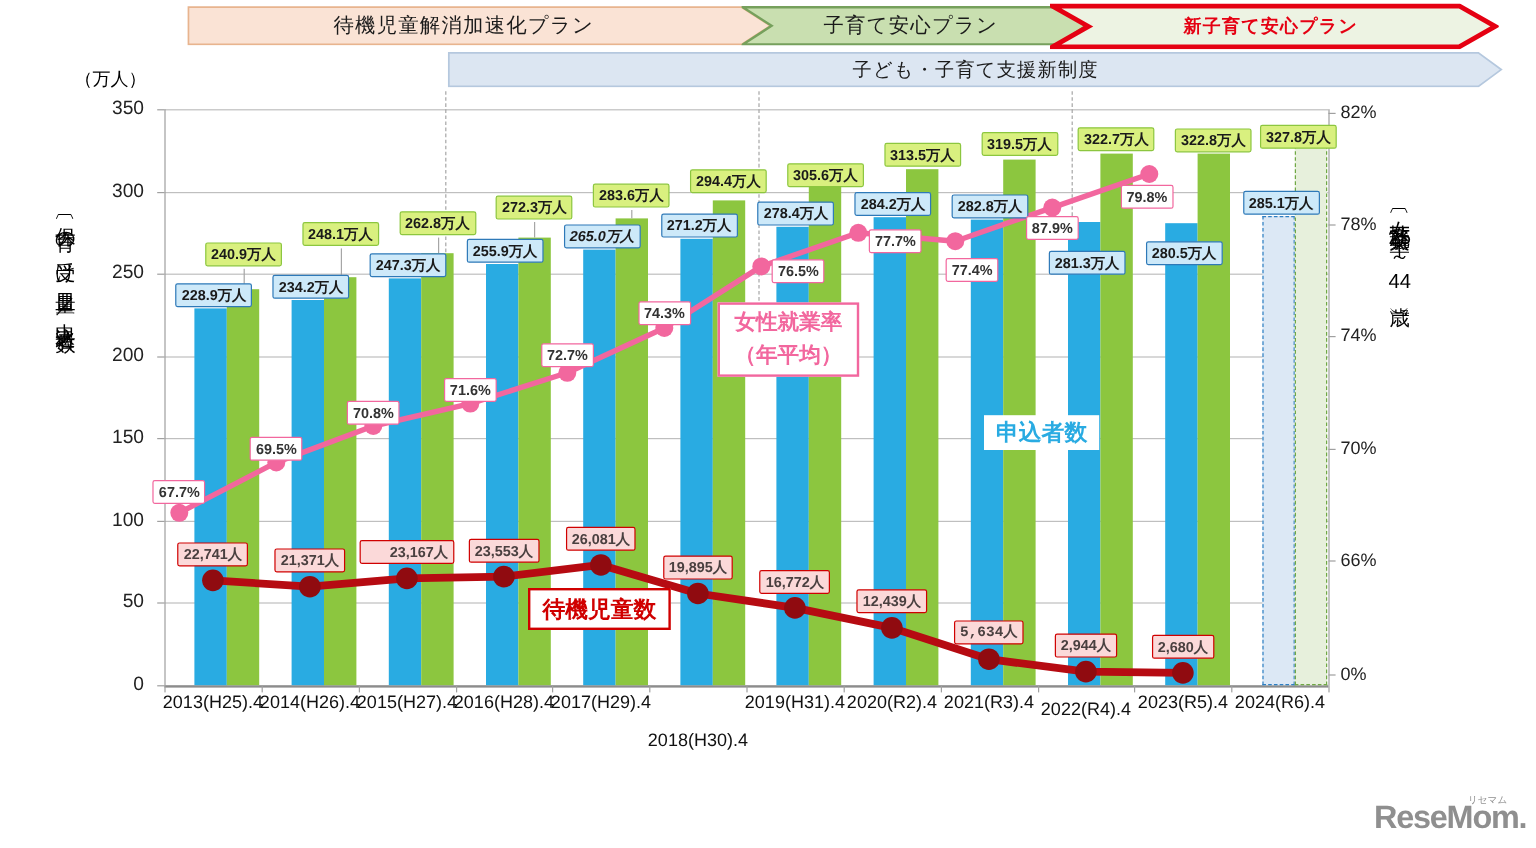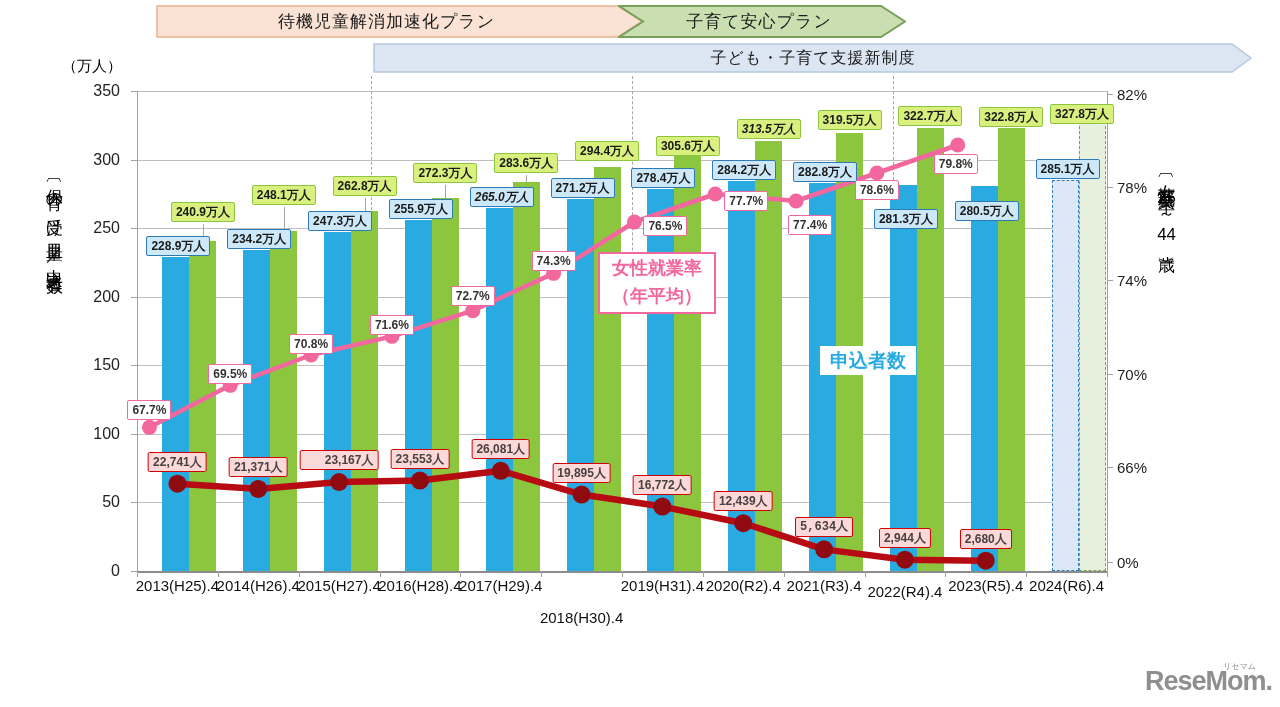--- a/index.html
+++ b/index.html
@@ -45,20 +45,26 @@
     <div class="banner-text" style="padding-right:26px;">待機児童解消加速化プラン</div>
   </div>
 
   <div class="abs" style="left:618px;top:5px;width:288px;height:33px;">
     <svg width="288" height="33">
       <polygon points="1,1 263,1 287,16.5 263,32 1,32 25,16.5" fill="#C9DFB0" stroke="#76A05C" stroke-width="2"></polygon>
     </svg>
     <div class="banner-text" style="padding-left:10px;padding-right:16px;">子育て安心プラン</div>
   </div>
 
+  <div class="abs" style="left:875px;top:3px;width:374px;height:38px;">
+    <svg width="374" height="38">
+      <polygon points="2,2 341,2 371,19 341,36 2,36 32,19" fill="#EDF3E3" stroke="#E50012" stroke-width="4"></polygon>
+    </svg>
+    <div class="banner-text" style="font-size:15px;font-weight:700;color:#E50012;padding-left:12px;padding-right:18px;">新子育て安心プラン</div>
+  </div>
 
   <div class="abs" style="left:373px;top:43px;width:880px;height:30px;">
     <svg width="880" height="30">
       <polygon points="1,1 859,1 878,15 859,29 1,29" fill="#DCE6F2" stroke="#B5C8DE" stroke-width="1.5"></polygon>
     </svg>
     <div class="banner-text" style="font-size:16px;">子ども・子育て支援新制度</div>
   </div>
 
   <div class="abs" style="left:62px;top:57px;font-size:15px;">（万人）</div>
   <div class="abs vtitle" style="left:46px;top:173px;">〔保育の受け皿量／申込者数〕</div>
@@ -199,21 +205,21 @@
       <div class="connector" style="left:445.41666666666663px;top:184.56px;height:13px;"></div>
       <div class="vlabel green" style="left:445.41666666666663px;top:172.56px;">272.3万人</div>
       <div class="vlabel blue" style="left:420.91666666666663px;top:209.05142857142857px;">255.9万人</div>
       <div class="connector" style="left:526.25px;top:175.06285714285713px;height:7px;"></div>
       <div class="vlabel green" style="left:526.25px;top:163.06285714285713px;">283.6万人</div>
       <div class="vlabel blue" style="left:501.75px;top:196.57142857142856px;font-style:italic;">265.0万人</div>
       <div class="vlabel green" style="left:607.0833333333333px;top:151.25142857142862px;">294.4万人</div>
       <div class="vlabel blue" style="left:582.5833333333333px;top:188.06857142857143px;">271.2万人</div>
       <div class="vlabel green" style="left:687.9166666666666px;top:145.89142857142855px;">305.6万人</div>
       <div class="vlabel blue" style="left:663.4166666666666px;top:178.19428571428574px;">278.4万人</div>
-      <div class="vlabel green" style="left:768.75px;top:129.05714285714288px;font-style:italic;">313.5万人</div>
+      <div class="vlabel green" style="left:768.75px;top:129.05714285714288px;">313.5万人</div>
       <div class="vlabel blue" style="left:744.25px;top:170.24px;">284.2万人</div>
       <div class="vlabel green" style="left:849.5833333333333px;top:119.82857142857142px;">319.5万人</div>
       <div class="vlabel blue" style="left:825.0833333333333px;top:172.15999999999997px;">282.8万人</div>
       <div class="vlabel green" style="left:930.4166666666666px;top:116.44px;">322.7万人</div>
       <div class="vlabel blue" style="left:905.9166666666666px;top:219.21714285714285px;">281.3万人</div>
       <div class="vlabel green" style="left:1011.25px;top:117.30285714285714px;">322.8万人</div>
       <div class="vlabel blue" style="left:986.75px;top:211.3142857142857px;">280.5万人</div>
       <div class="vlabel green" style="left:1082px;top:114.44571428571425px;">327.8万人</div>
       <div class="vlabel blue" style="left:1067.5833333333333px;top:169.00571428571425px;">285.1万人</div>
       <div class="vlabel red" style="left:177.41666666666666px;top:461.63961584633853px;">22,741人</div>
@@ -229,29 +235,30 @@
       <div class="vlabel red" style="left:985.75px;top:538.7046818727491px;">2,680人</div>
       <div class="vlabel pink" style="left:149.41666666666666px;top:410.33333333333326px;">67.7%</div>
       <div class="vlabel pink" style="left:230.25px;top:374.33333333333337px;">69.5%</div>
       <div class="vlabel pink" style="left:311.0833333333333px;top:344.00000000000006px;">70.8%</div>
       <div class="vlabel pink" style="left:391.91666666666663px;top:325.3333333333335px;">71.6%</div>
       <div class="vlabel pink" style="left:472.75px;top:295.66666666666663px;">72.7%</div>
       <div class="vlabel pink" style="left:553.5833333333333px;top:261.33333333333337px;">74.3%</div>
       <div class="vlabel pink" style="left:665.4166666666666px;top:226px;">76.5%</div>
       <div class="vlabel pink" style="left:746.25px;top:200.99999999999994px;">77.7%</div>
       <div class="vlabel pink" style="left:810.0833333333333px;top:224.9999999999999px;">77.4%</div>
-      <div class="vlabel pink" style="left:876.9166666666666px;top:190.00000000000017px;">78.6%</div>
+      <div class="vlabel pink" style="left:876.9166666666666px;top:190.00000000000017px;">87.9%</div>
       <div class="vlabel pink" style="left:955.75px;top:164.00000000000006px;">79.8%</div>
     </div>
 
   <div id="legend-employment" class="legend-box" style="left:598px;top:252px;width:114px;height:58px;">
     <div>
       <div>女性就業率</div>
       <div>（年平均）</div>
     </div>
   </div>
   <div id="legend-applicants" class="legend-box" style="left:820px;top:346px;width:96px;height:29px;">申込者数</div>
+  <div id="legend-waiting" class="legend-box" style="left:440px;top:490px;width:115px;height:31px;">待機児童数</div>
 
   <div id="logo">
     <span class="ruby">リセマム</span>
     <span>ReseMom.</span>
   </div>
 </div>
 
 </body></html>

